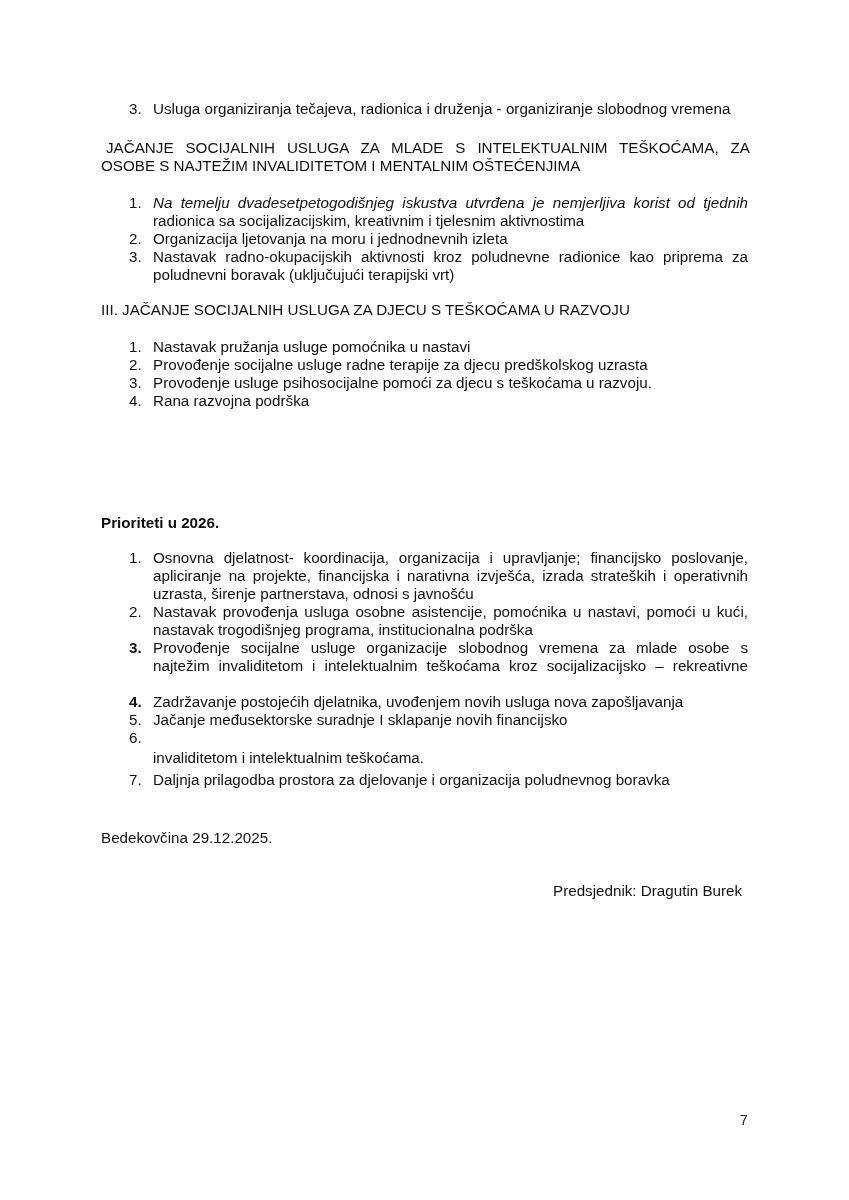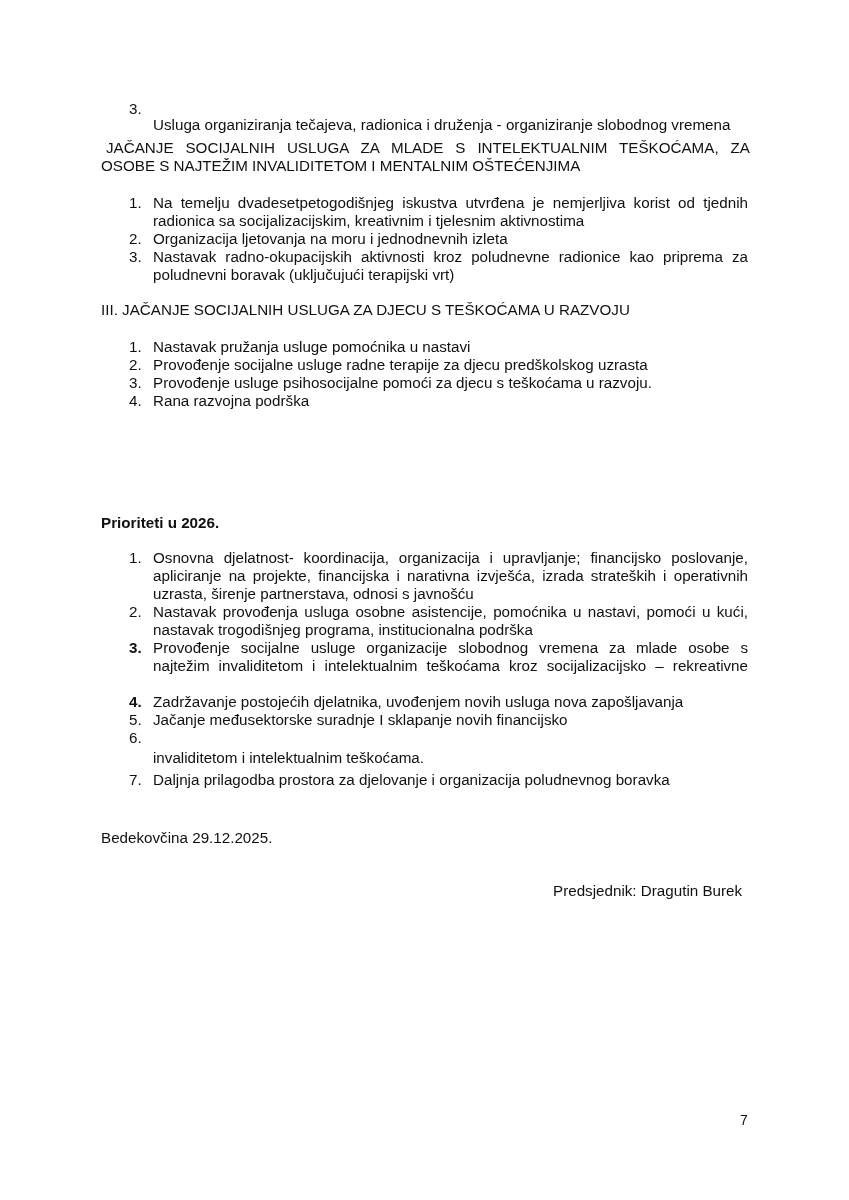--- a/index.html
+++ b/index.html
@@ -11,27 +11,27 @@
   .just { position: absolute; line-height: 18px; text-align: justify; text-align-last: justify; white-space: normal; }
   .bold { font-weight: bold; }
   .page-num { position: absolute; left: 740px; top: 1112px; font-size: 14px; }
 </style>
 </head>
 <body>
 
 <div class="page">
 
   <div class="num" style="left:129px; top:100px;">3.</div>
-  <div class="line" style="left:153px; top:116px;">Usluga organiziranja tečajeva, radionica i druženja -  organiziranje slobodnog vremena</div>
+  <div class="line" style="left:153px; top:100px;">Usluga organiziranja tečajeva, radionica i druženja -  organiziranje slobodnog vremena</div>
 
   <div class="line" style="left:101px; top:157px;">OSOBE S NAJTEŽIM INVALIDITETOM I MENTALNIM OŠTEĆENJIMA</div>
   <div class="line" style="left:106px; top:139px; width:644px; text-align:justify; text-align-last:justify;">JAČANJE SOCIJALNIH USLUGA ZA MLADE S INTELEKTUALNIM TEŠKOĆAMA,  ZA</div>
 
   <div class="num" style="left:129px; top:194px;">1.</div>
-  <div class="just" style="left:153px; top:194px; width:595px;">Na temelju dvadesetpetogodišnjeg iskustva utvrđena je nemjerljiva korist od tjednih</div>
+  <div class="just" style="left:153px; top:194px; width:595px;font-style:italic;">Na temelju dvadesetpetogodišnjeg iskustva utvrđena je nemjerljiva korist od tjednih</div>
   <div class="line" style="left:153px; top:212px;">radionica sa   socijalizacijskim, kreativnim  i tjelesnim aktivnostima</div>
 
   <div class="num" style="left:129px; top:230px;">2.</div>
   <div class="line" style="left:153px; top:230px;">Organizacija ljetovanja na  moru i jednodnevnih izleta</div>
 
   <div class="num" style="left:129px; top:248px;">3.</div>
   <div class="just" style="left:153px; top:248px; width:595px;">Nastavak radno-okupacijskih aktivnosti kroz poludnevne radionice kao priprema za</div>
   <div class="line" style="left:153px; top:266px;">poludnevni boravak (uključujući terapijski vrt)</div>
 
   <div class="line" style="left:101px; top:301px;">III. JAČANJE SOCIJALNIH USLUGA ZA DJECU S TEŠKOĆAMA U RAZVOJU</div>

